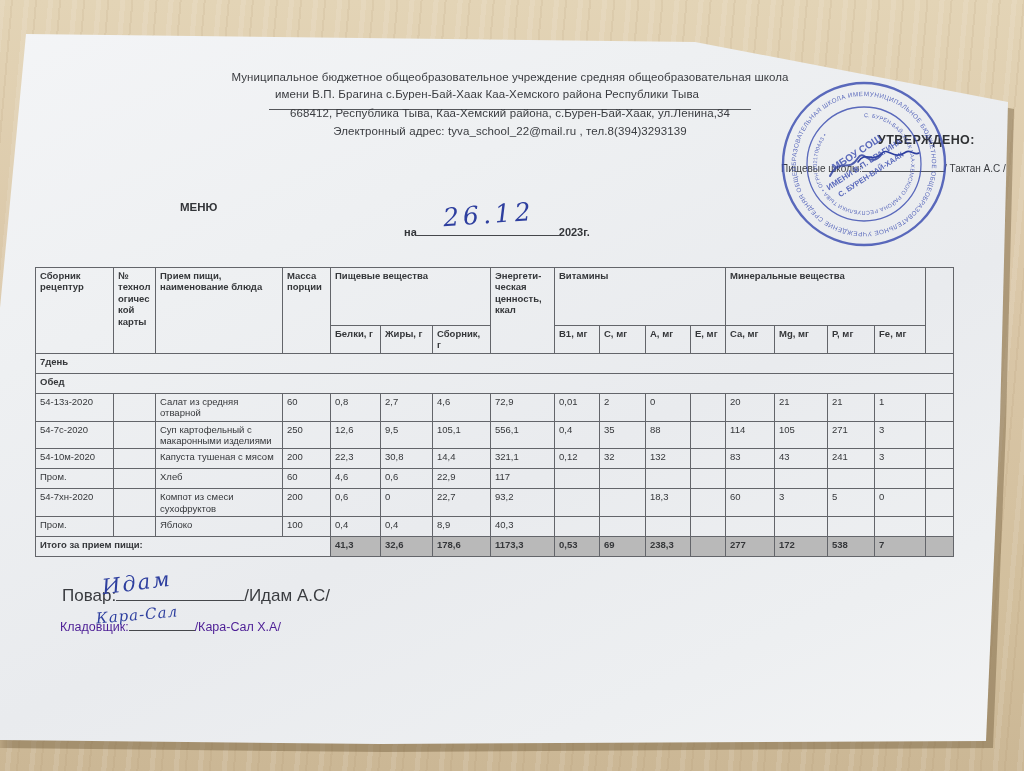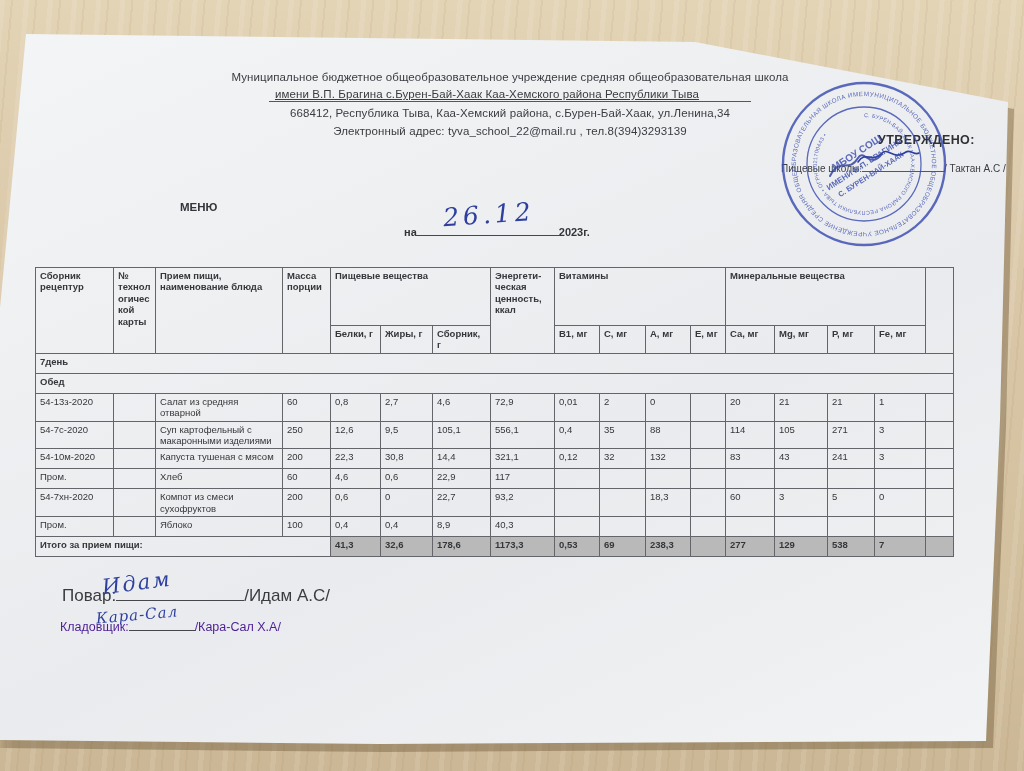--- a/index.html
+++ b/index.html
@@ -21,21 +21,21 @@
     position:absolute; inset:0;
     background:linear-gradient(155deg, #f4f5f7 0%, #eef0f2 30%, #e9ebee 58%, #edeff1 80%, #f3f4f5 100%);
     clip-path:polygon(26px 34px, 695px 42px, 1008px 102px, 1000px 420px, 986px 741px, 380px 744px, 0px 740px, 0px 308px);
   }
   .doc { position:absolute; inset:0; color:#36383b; }
 
   
   .org { position:absolute; left:180px; width:660px; text-align:center; font-size:11.5px; color:#3a3c40; letter-spacing:.1px; }
   .org1 { top:71px; }
   .org2 { top:88px; }
-  .org2 .u { display:inline-block; border-bottom:1px solid #55575b; padding:0 52px 1px 6px;text-decoration:underline; }
+  .org2 .u { display:inline-block; border-bottom:1px solid #55575b; padding:0 52px 9px 6px; }
   .org3 { top:107px; }
   .org4 { top:125px; }
 
   
   .approved { position:absolute; left:878px; top:133px; font-size:12.5px; font-weight:bold; color:#2f3134; letter-spacing:.4px; }
   .director-line { position:absolute; left:781px; top:161px; font-size:10px; color:#3a3c40; white-space:nowrap; }
   .director-line .u { display:inline-block; width:82px; border-bottom:1px solid #55575b; height:11px; }
   .dir-sign { position:absolute; left:852px; top:146px; }
 
   
@@ -283,21 +283,21 @@
         <td colspan="4">Итого за прием пищи:</td>
       <td class="total-cell">41,3</td>
           <td class="total-cell">32,6</td>
           <td class="total-cell">178,6</td>
           <td class="total-cell">1173,3</td>
           <td class="total-cell">0,53</td>
           <td class="total-cell">69</td>
           <td class="total-cell">238,3</td>
           <td class="total-cell"></td>
           <td class="total-cell">277</td>
-          <td class="total-cell">129</td>
+          <td class="total-cell">172</td>
           <td class="total-cell">538</td>
           <td class="total-cell">7</td>
           <td class="total-cell"></td>
         </tr>
     </tbody>
   </table>
 
   <div class="cook-line"><span>Повар:</span><span class="u"></span><span>/Идам А.С/</span></div>
   <div class="hand hand-cook">Идам</div>
   <div class="keeper-line"><span>Кладовщик:</span><span class="u"></span><span>/Кара-Сал Х.А/</span></div>

